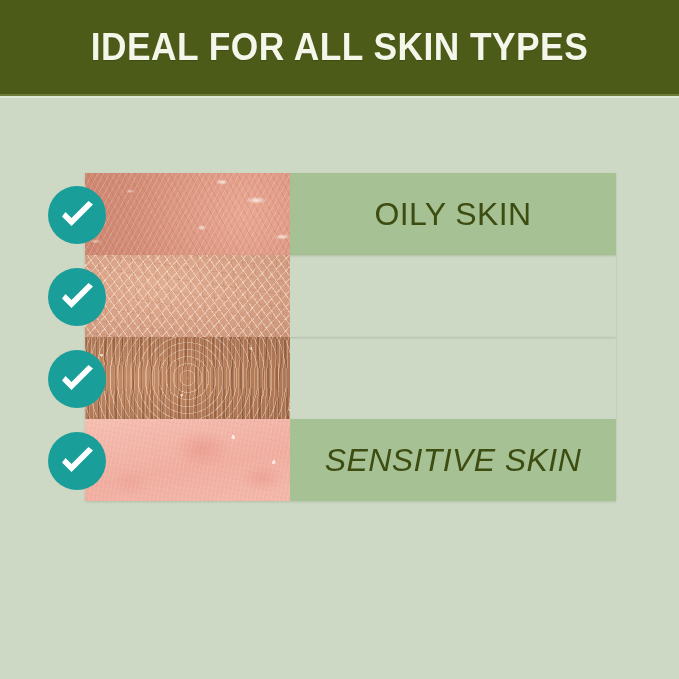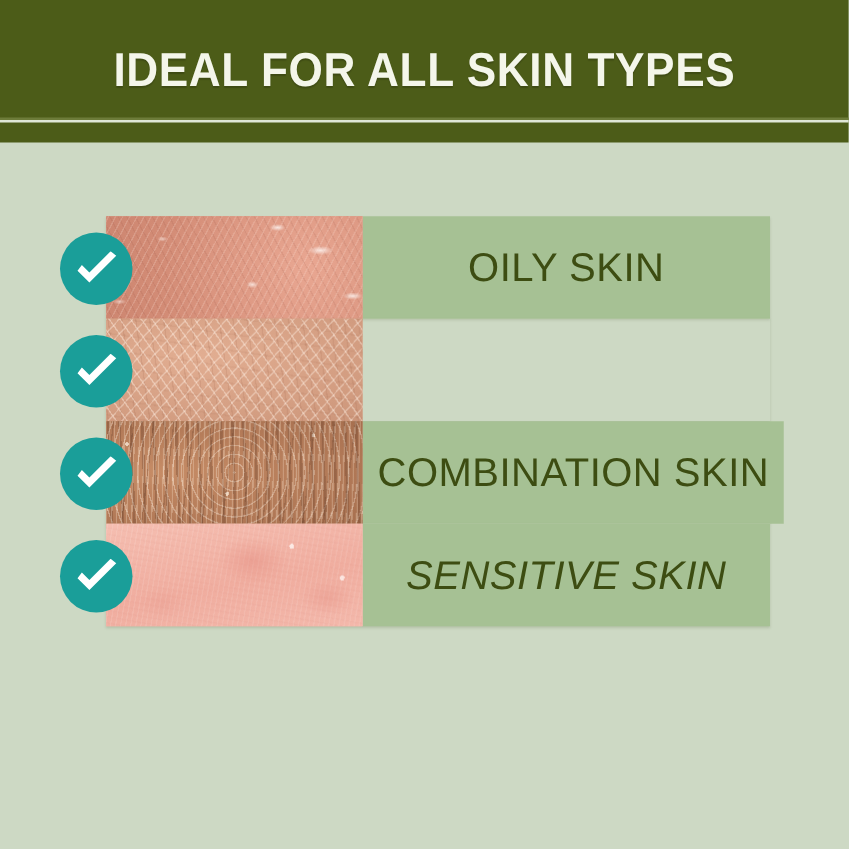--- a/index.html
+++ b/index.html
@@ -14,21 +14,21 @@
     font-family: "Liberation Sans", sans-serif;
     overflow: hidden;
     position: relative;
   }
 
   
   .header-band {
     position: absolute;
     top: 0; left: 0;
     width: 679px;
-    height: 114px;
+    height: 94px;
     background: #4c5c18;
     display: flex;
     align-items: center;
     justify-content: center;
   }
   .header-title {
     color: #f4f6ea;
     font-family: "Liberation Sans", sans-serif;
     font-size: 38px;
     font-weight: bold;
@@ -208,23 +208,20 @@
 
   <div class="row">
     <div class="check-badge">
       <svg viewBox="0 0 37 29">
         <path d="M3 15.5 L12.5 25 L34 3.5 L29.5 0 L12.5 17 L6.5 11 Z" fill="#ffffff"></path>
       </svg>
     </div>
     <div class="swatch">
       <div class="tex tex-comb"></div>
     </div>
-    <div class="label-panel">
-      <span class="label-text">COMBINATION SKIN</span>
-    </div>
   </div>
 
   <div class="row">
     <div class="check-badge">
       <svg viewBox="0 0 37 29">
         <path d="M3 15.5 L12.5 25 L34 3.5 L29.5 0 L12.5 17 L6.5 11 Z" fill="#ffffff"></path>
       </svg>
     </div>
     <div class="swatch">
       <div class="tex tex-sens"></div>

